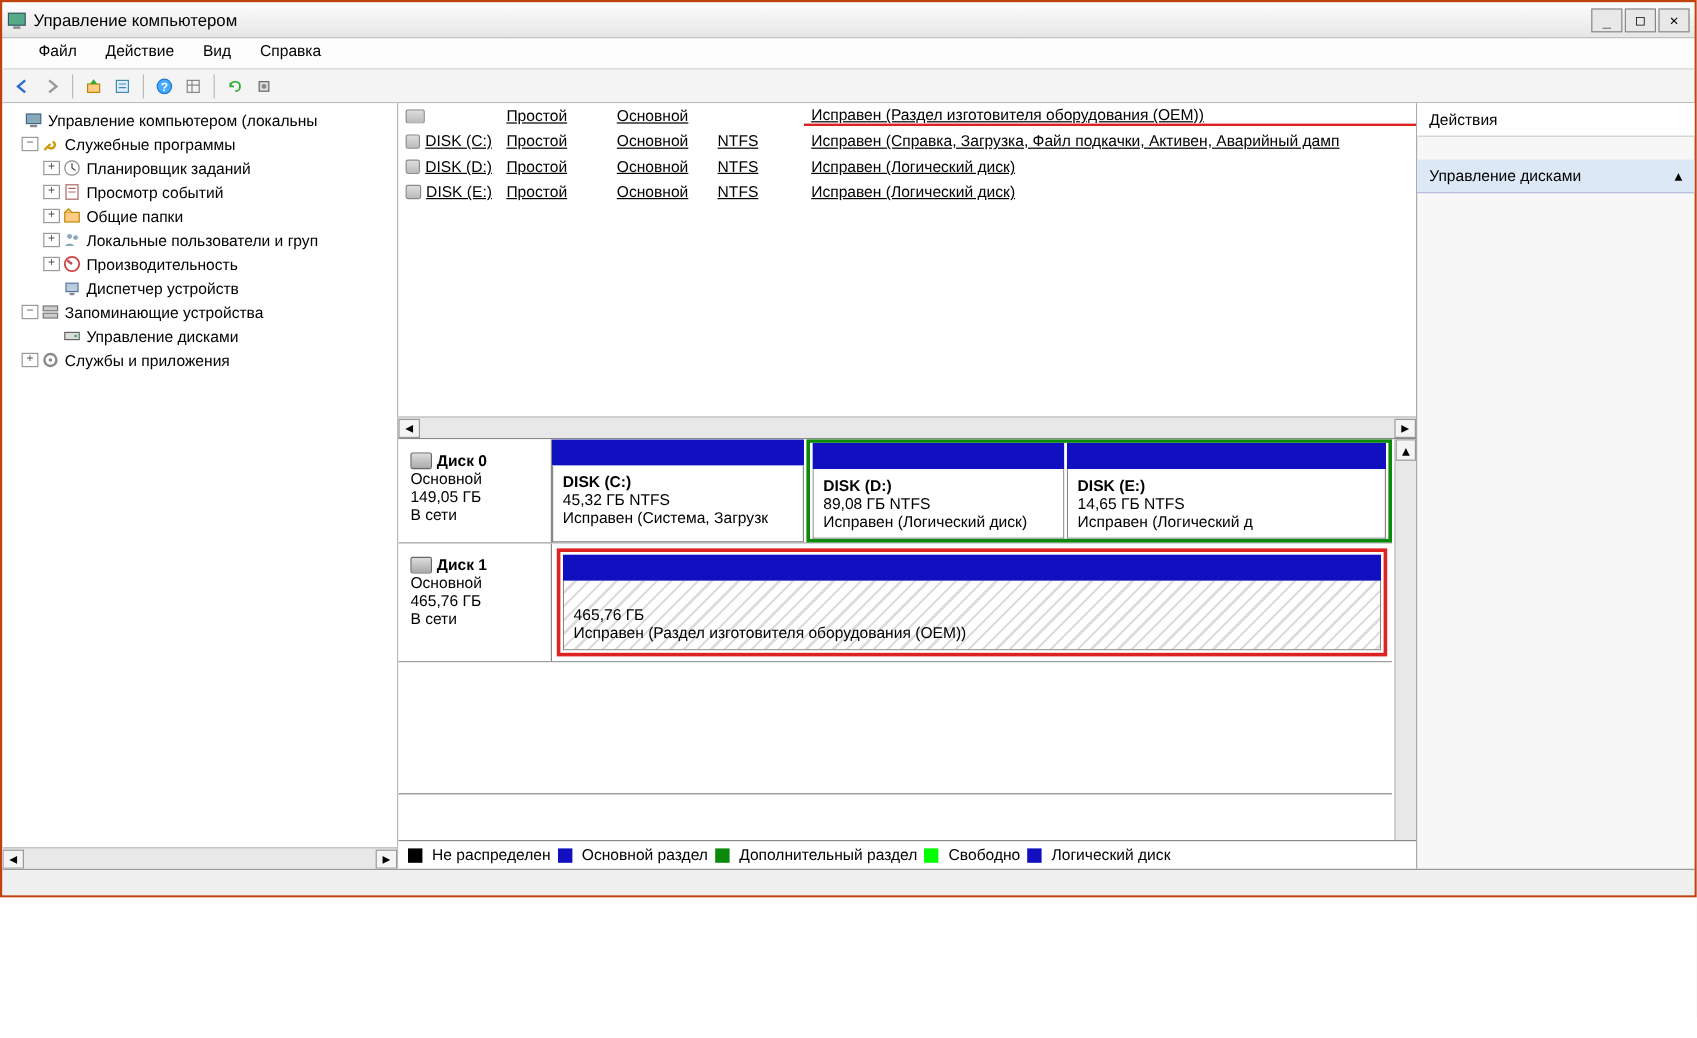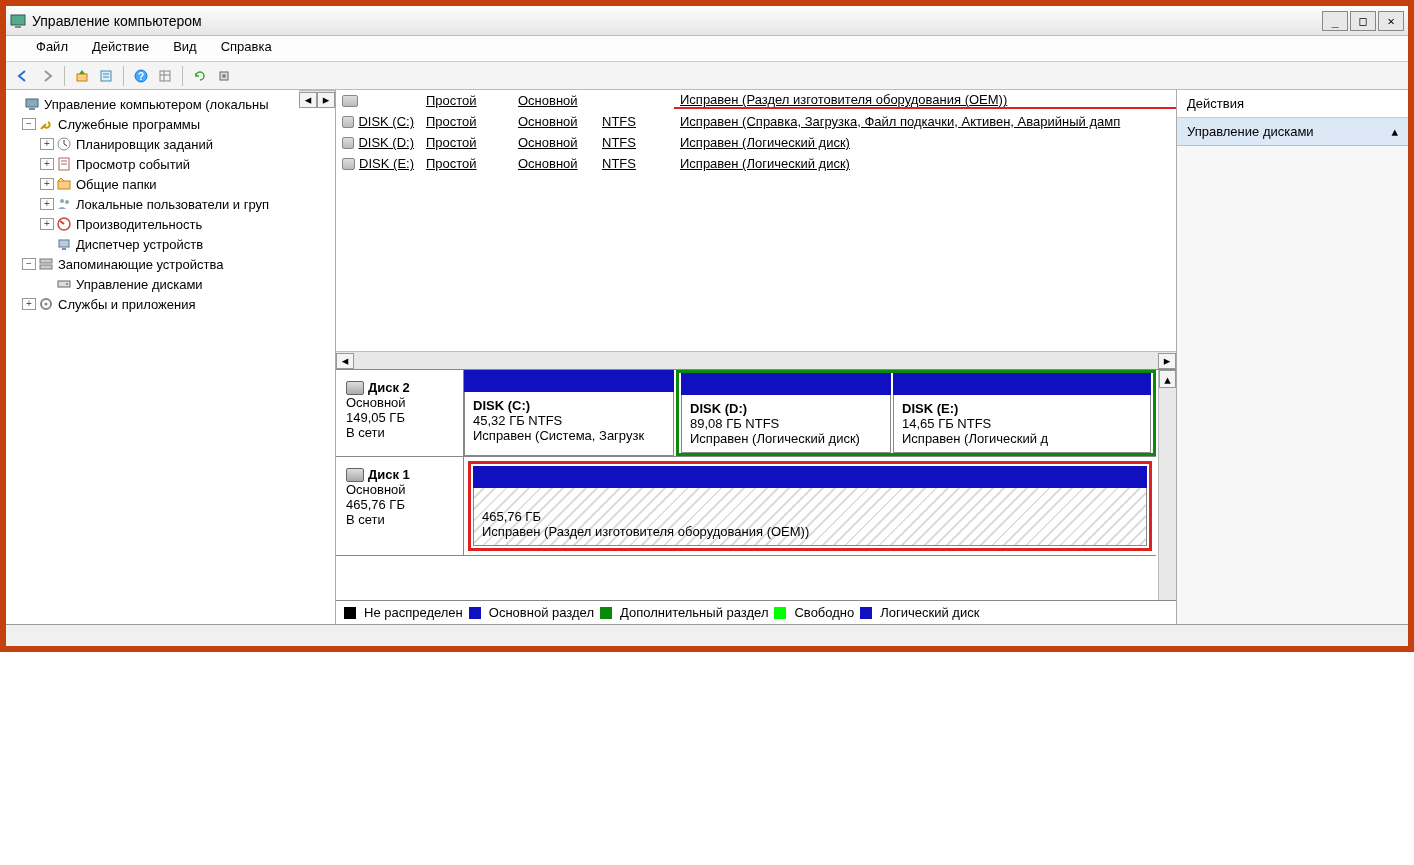--- a/index.html
+++ b/index.html
@@ -1,29 +1,29 @@
 <!DOCTYPE html>
 <html><head>
 <meta charset="utf-8">
 <style>
 * { box-sizing: border-box; margin: 0; padding: 0; }
 body { font-family: "Segoe UI", Tahoma, sans-serif; font-size: 13px; background: #fff; color: #000; user-select: none; }
-.window { width: 1414px; height: 652px; border: 6px solid #c2410c; display: flex; flex-direction: column; background: #e5e5e5; }
+.window { width: 1414px; height: 748px; border: 2px solid #c2410c; display: flex; flex-direction: column; background: #e5e5e5; }
 .titlebar { display: flex; align-items: center; height: 30px; background: linear-gradient(#fdfdfd,#e6e6e6); border-bottom: 1px solid #bbb; padding: 0 4px; }
 .titlebar .ico { width: 16px; height: 16px; margin-right: 6px; }
 .titlebar .title { flex: 1; font-size: 14px; }
 .winbtns { display: flex; gap: 2px; }
 .winbtn { width: 26px; height: 20px; border: 1px solid #888; background: #e8e8e8; display:flex; align-items:center; justify-content:center; font-family: monospace; font-size: 12px; cursor:pointer;}
 .menubar { display: flex; background: #fdfdfd; border-bottom: 1px solid #ccc; height: 26px; align-items: flex-start; padding-left: 20px; gap: 4px;}
 .menuitem { padding: 3px 10px; cursor:pointer; }
 .toolbar { display: flex; align-items: center; height: 28px; background: #f4f4f4; border-bottom: 1px solid #bbb; padding-left: 6px; gap: 2px; }
 .tbtn { width: 22px; height: 22px; display:flex; align-items:center; justify-content:center; border:1px solid transparent; cursor:pointer;}
 .tsep { width:1px; height:20px; background:#bbb; margin: 0 4px;}
 .body { flex:1; display:flex; min-height:0; }
-.tree-pane { width: 330px; background:#fff; border-right:1px solid #aaa; overflow:hidden; display:flex; }
+.tree-pane { width: 330px; background:#fff; border-right:1px solid #aaa; overflow:hidden; display:flex; flex-direction:column;}
 .tree { flex:1; overflow:auto; padding: 4px 2px; }
 .tree-node { display:flex; align-items:center; padding: 2px 0 2px 0; white-space:nowrap; cursor:pointer;}
 .expander { width:14px; text-align:center; font-size:10px; color:#555; border:1px solid #999; height:12px; line-height:10px; margin-right:2px; background:#fff; cursor:pointer;}
 .expander.placeholder{border:none;background:none;}
 .tree-ico { width:16px; height:16px; margin-right:4px; display:inline-flex; align-items:center; justify-content:center;}
 .center-pane { flex:1; display:flex; flex-direction:column; background:#fff; min-width:0;}
 .volume-list { flex: 0 0 280px; display:flex; flex-direction:column; border-bottom:1px solid #888; min-height:0;}
 .vol-header { display:flex; background:#f7f7f7; height:22px; border-bottom:1px solid #ddd;}
 .vol-col { padding: 2px 6px; border-right:1px solid #ccc; overflow:hidden; white-space:nowrap; text-overflow:ellipsis; cursor:pointer;}
 .vol-rows { flex:1; overflow:auto;}
@@ -43,21 +43,21 @@
 .disk-parts { flex:1; display:flex; gap:2px; padding:0; position:relative;}
 .part { flex:1; display:flex; flex-direction:column; overflow:hidden;}
 .part .bar { height:22px; background:#1010c0;}
 .part .body { flex:1; padding:6px 8px; border:1px solid #888; border-top:none; background:#fff; font-size:13px;}
 .part.hatched .body { background: repeating-linear-gradient(135deg,#fff,#fff 6px,#ddd 6px,#ddd 8px); }
 .highlight-green { border:3px solid #0a8a0a; padding:0 2px;}
 .highlight-red { border:3px solid #d22; padding:2px; margin:4px;}
 .red-underline { border-bottom: 2px solid #d22; }
 .legend { height:24px; display:flex; align-items:center; gap:6px; border-top:1px solid #888; padding:0 8px; font-size:13px; background:#fff;}
 .legend .sw{width:12px;height:12px;display:inline-block;margin-right:2px;}
-.actions-pane { width: 232px; background:#f7f7f7; border-left:1px solid #aaa; display:flex; flex-direction:column;}
+.actions-pane { width: 232px; background:#f7f7f7; border-left:1px solid #aaa; display:flex; flex-direction:column;gap:19px;}
 .actions-header{ padding:6px 10px; font-weight:normal; border-bottom:1px solid #ccc; background:#fff;}
 .actions-section{ background:#dce8f5; padding:6px 10px; border-bottom:1px solid #bbd; display:flex; justify-content:space-between; align-items:center; cursor:pointer;}
 .actions-item{ padding:8px 20px; color:#1a4f8a; cursor:pointer;}
 .statusbar { height:22px; border-top:1px solid #999; background:#f0f0f0;}
 .c0{width:84px}.c1{width:92px}.c2{width:84px}.c3{width:78px}.c4{flex:1}
 </style>
 </head>
 <body>
 
 <div class="window">
@@ -303,21 +303,21 @@
 
       <div class="disk-graph">
         <div class="vbar">
           <div class="arr">▴</div>
         </div>
 
         <div class="disk-row">
           <div class="disk-label">
             <div class="dname">
                 <span class="dico"></span>
-                <span>Диск 2</span>
+                <span>Диск 0</span>
               </div>
             <div>Основной</div>
             <div>149,05 ГБ</div>
             <div>В сети</div>
           </div>
           <div class="disk-parts" style="padding:0">
             <div class="part" style="flex:0 0 210px">
               <div class="bar"></div>
               <div class="body" style="display:block">
                 <b>DISK  (C:)</b><br>

